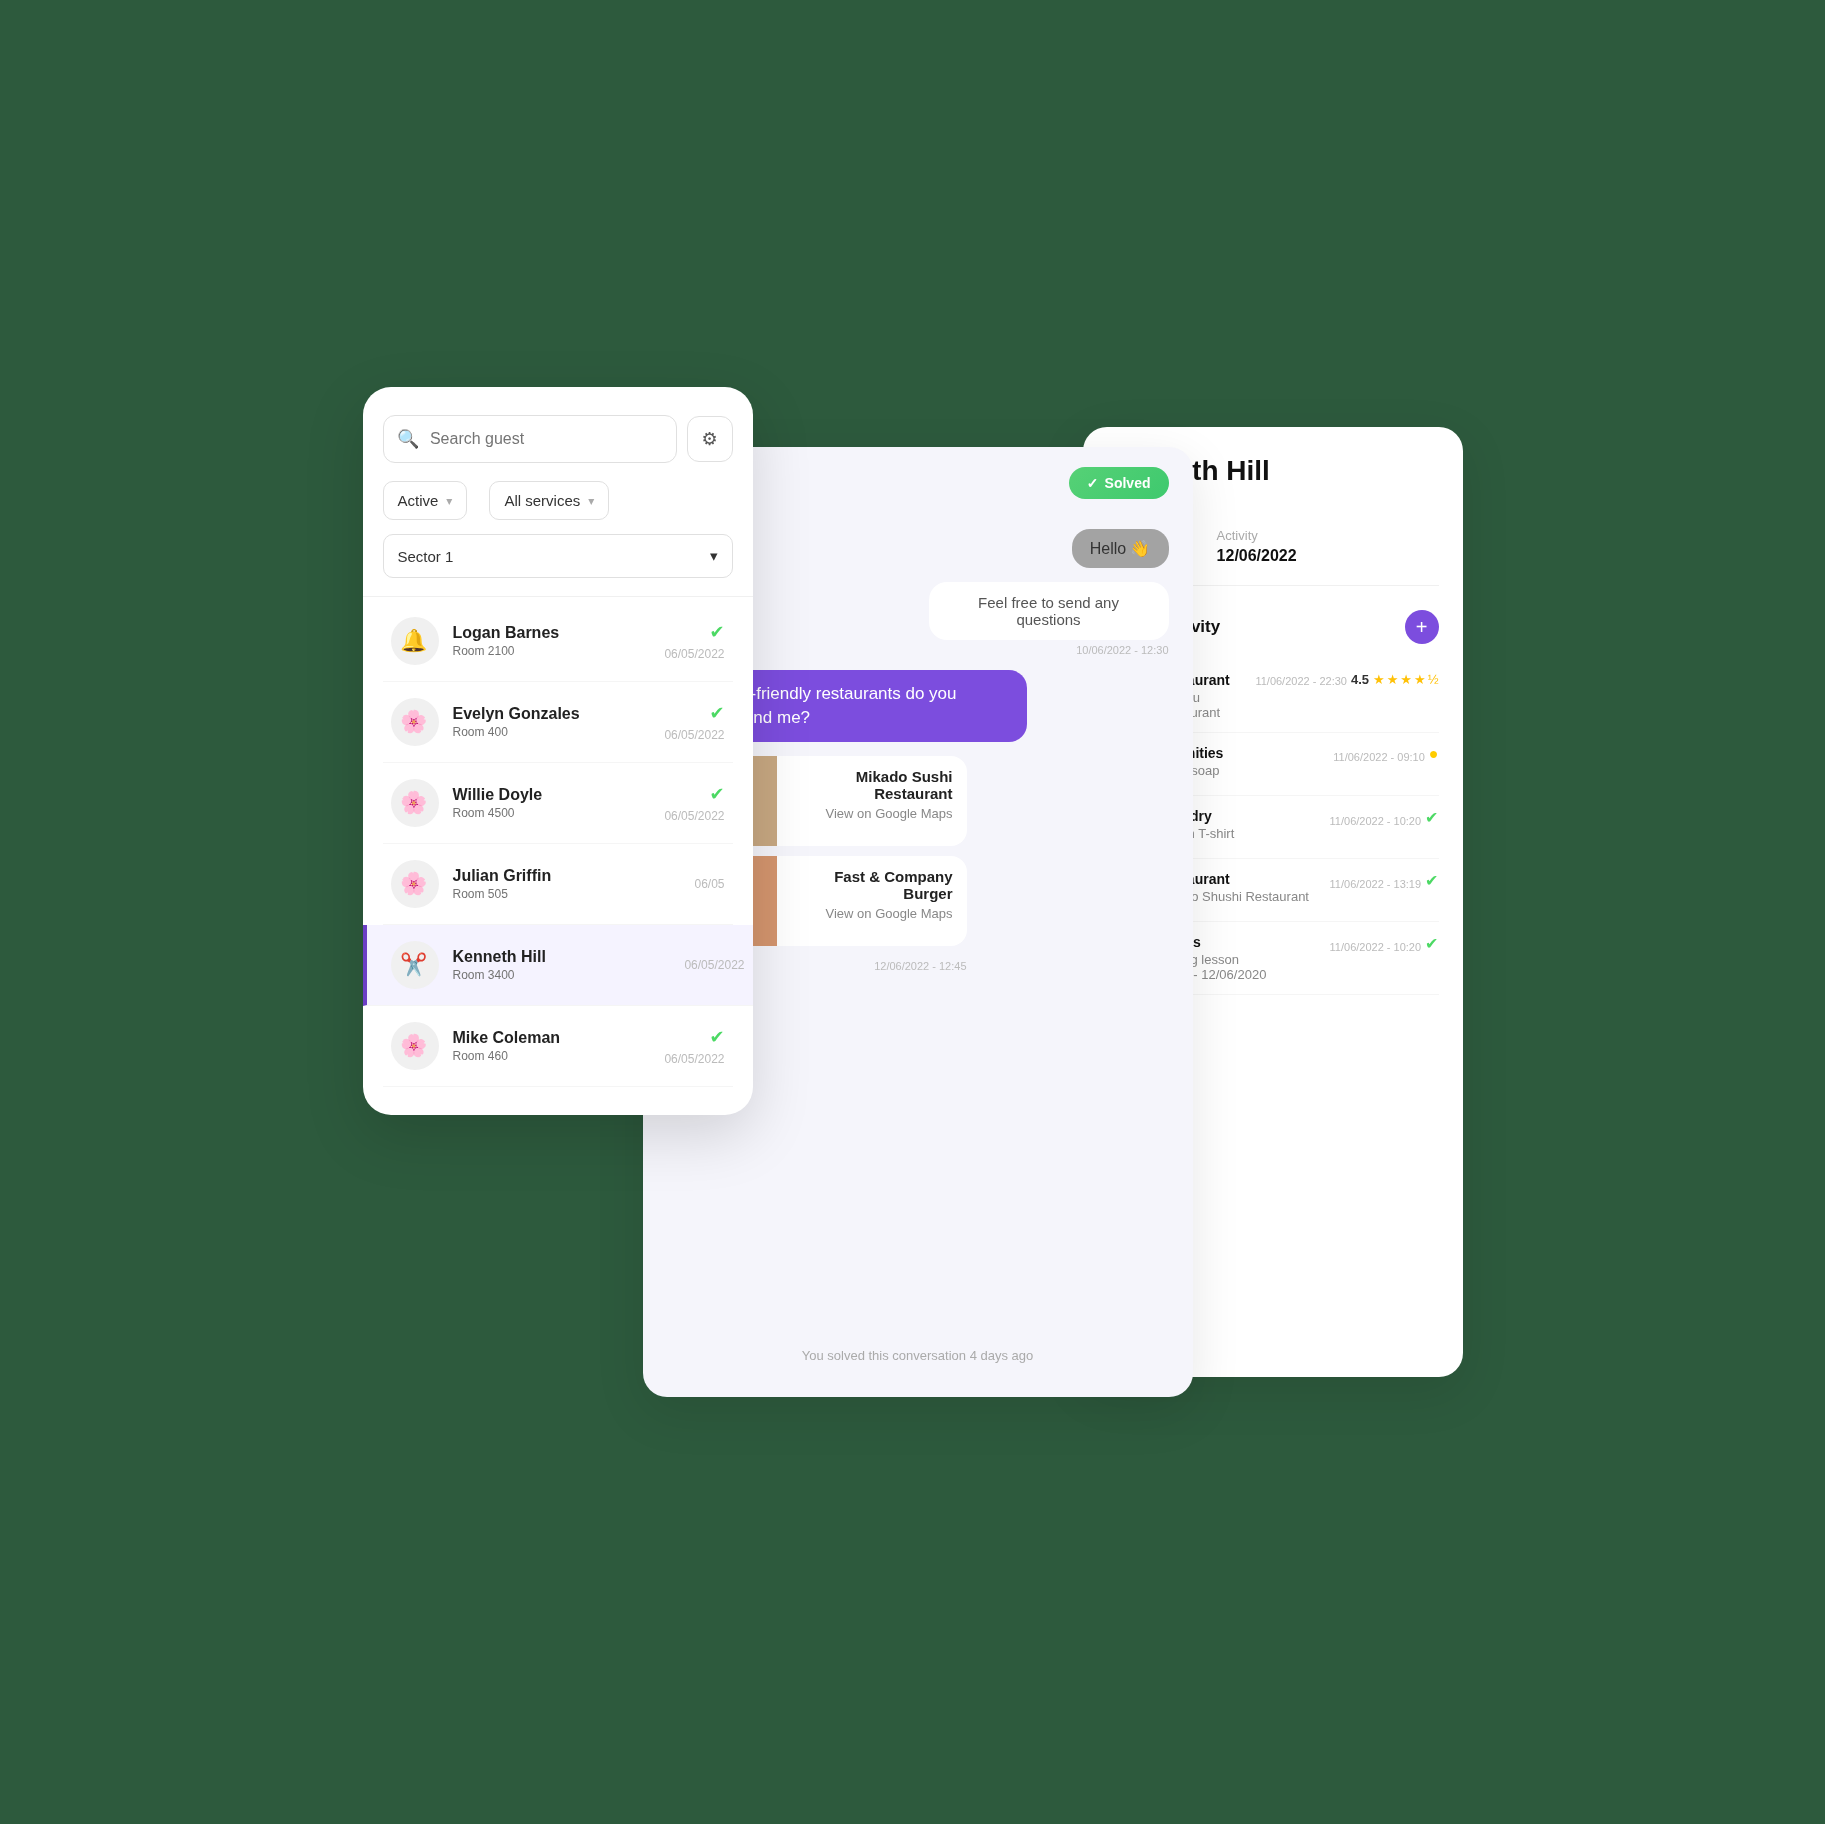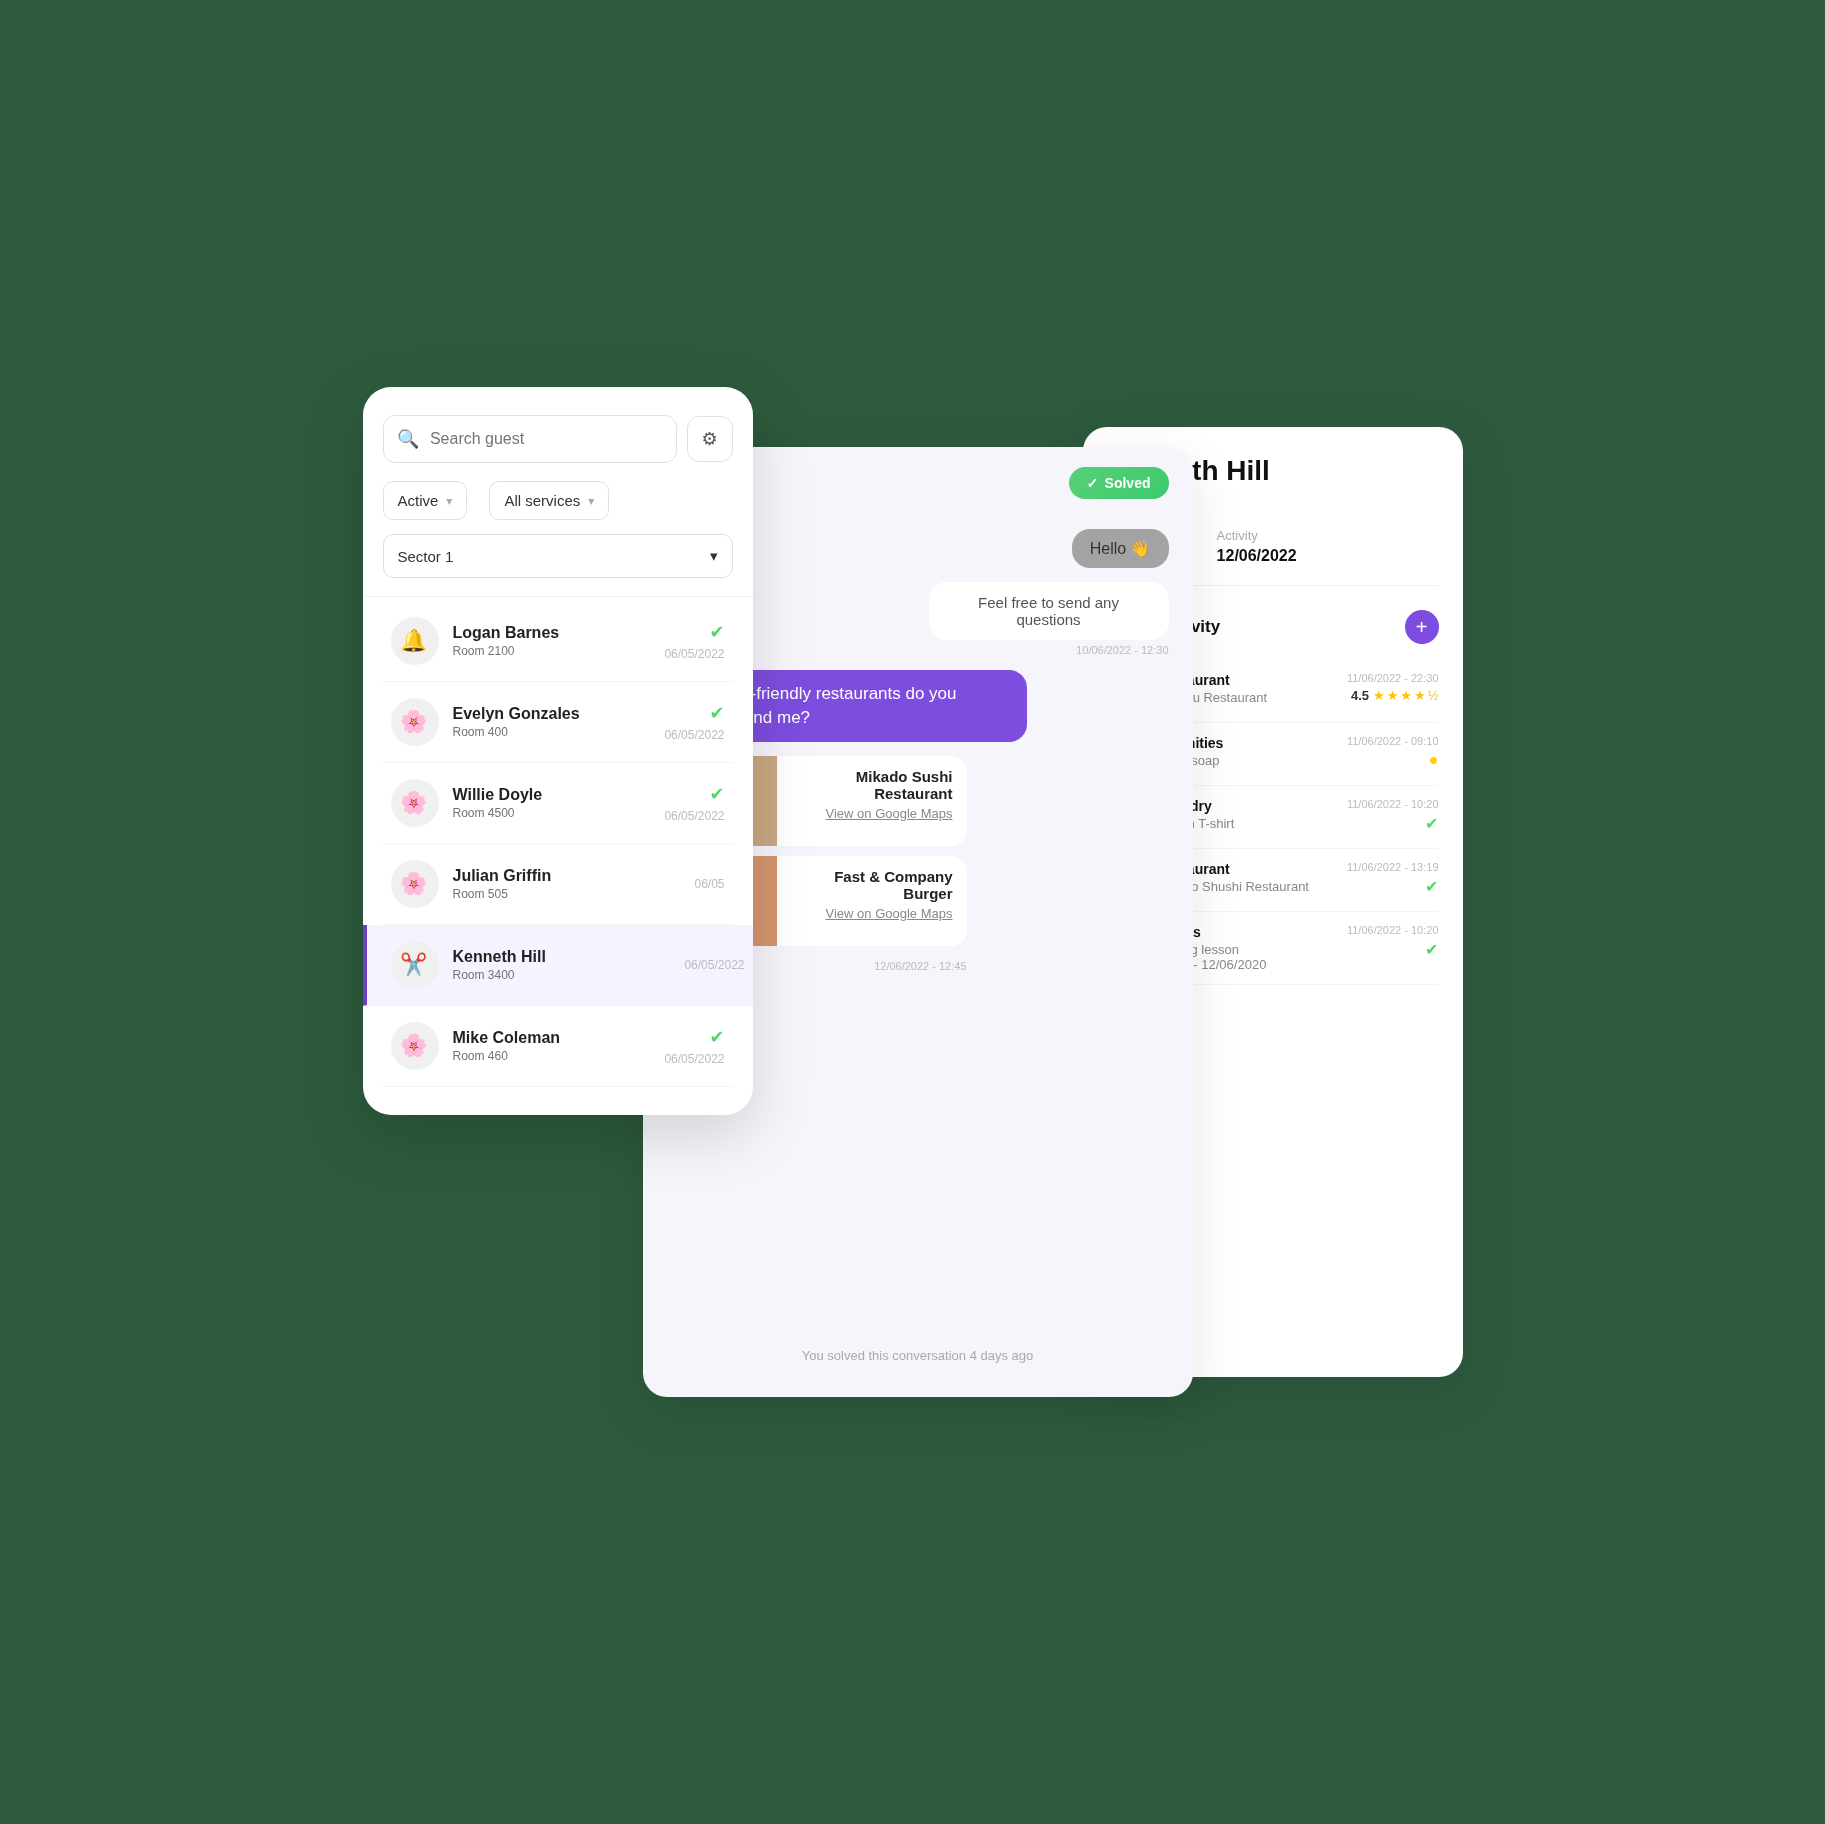--- a/index.html
+++ b/index.html
@@ -292,21 +292,20 @@
     .restaurant-card-name {
       font-size: 15px;
       font-weight: 600;
       color: #222;
       margin-bottom: 4px;
     }
 
     .restaurant-card-link {
       font-size: 13px;
       color: #888;
-      text-decoration: underline;
     }
 
     .card-row {
       display: flex;
       align-items: stretch;
       text-align: right;
     }
 
     .card-img-placeholder {
       width: 110px;
@@ -477,21 +476,21 @@
       color: #888;
     }
 
     .activity-subname {
       font-size: 13px;
       color: #888;
     }
 
     .activity-meta {
       display: flex;
-      flex-direction: column;
+      flex-direction: row;
       align-items: flex-end;
       gap: 4px;
     }
 
     .activity-time {
       font-size: 11px;
       color: #bbb;
       white-space: nowrap;
     }
 

